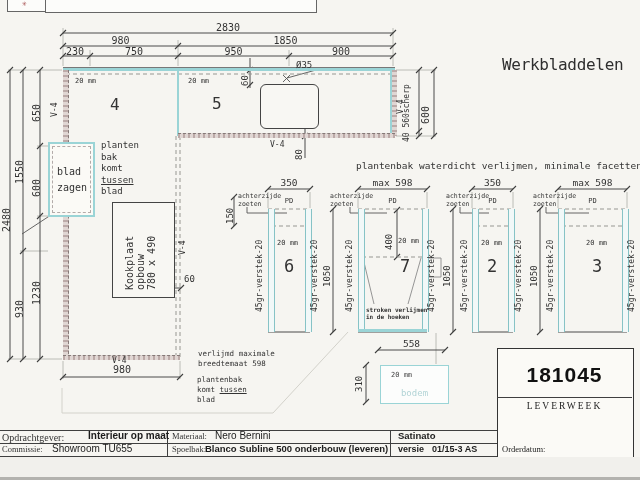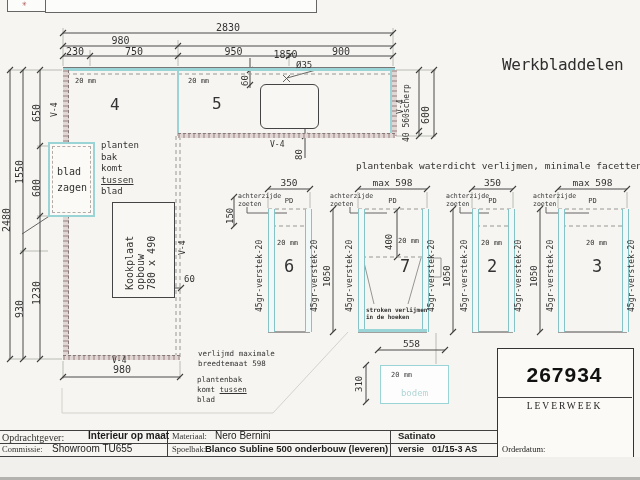--- a/index.html
+++ b/index.html
@@ -85,21 +85,21 @@
   <div class="a cyan" style="left:63px;top:67px;width:332px;height:3px;border-top:1px solid #777"></div>
   <div class="a cyan" style="left:177px;top:70px;width:2px;height:66px"></div>
   <div class="a cyan" style="left:390px;top:70px;width:2px;height:66px"></div>
   <div class="a hatchv" style="left:392px;top:70px;width:5px;height:66px"></div>
   <div class="a hatchv" style="left:63px;top:70px;width:5px;height:289px;border-right:1px dashed #857a78"></div>
   <div class="a hatchh" style="left:178px;top:133px;width:217px;height:4px;border-top:1px dashed #857a78"></div>
   <div class="a hatchh" style="left:63px;top:355px;width:117px;height:4px;border-top:1px dashed #857a78"></div>
 
   <div class="lbl c" style="left:63px;width:330px;top:22px;font-size:10px">2830</div>
   <div class="lbl c" style="left:63px;width:115px;top:35px;font-size:10px">980</div>
-  <div class="lbl c" style="left:178px;width:215px;top:49px;font-size:10px">1850</div>
+  <div class="lbl c" style="left:178px;width:215px;top:35px;font-size:10px">1850</div>
   <div class="lbl c" style="left:60px;width:30px;top:46px;font-size:10px">230</div>
   <div class="lbl c" style="left:90px;width:88px;top:46px;font-size:10px">750</div>
   <div class="lbl c" style="left:178px;width:111px;top:46px;font-size:10px">950</div>
   <div class="lbl c" style="left:289px;width:104px;top:46px;font-size:10px">900</div>
 
   <div class="v" style="left:2px;top:232px;font-size:10px">2480</div>
   <div class="v" style="left:15px;top:184px;font-size:10px">1550</div>
   <div class="v" style="left:15px;top:318px;font-size:10px">930</div>
   <div class="v" style="left:32px;top:122px;font-size:10px">650</div>
   <div class="v" style="left:32px;top:197px;font-size:10px">600</div>
@@ -244,21 +244,21 @@
   <span class="lbl sans" style="left:52px;top:443px;font-size:10px;font-weight:normal;color:#1c1c1c">Showroom TU655</span>
   <span class="lbl serif" style="left:172px;top:432px;font-size:8.5px">Materiaal:</span>
   <span class="lbl sans" style="left:215px;top:430px;font-size:10px;font-weight:normal;color:#1c1c1c">Nero Bernini</span>
   <span class="lbl serif" style="left:172px;top:445px;font-size:8.5px">Spoelbak:</span>
   <span class="lbl sans" style="left:205px;top:444px;font-size:9.5px;font-weight:bold;color:#1c1c1c">Blanco Subline 500 onderbouw (leveren)</span>
   <span class="lbl sans" style="left:398px;top:431px;font-size:9.5px;font-weight:bold;color:#1c1c1c">Satinato</span>
   <span class="lbl sans" style="left:398px;top:445px;font-size:9px;font-weight:bold;color:#1c1c1c">versie</span>
   <span class="lbl sans" style="left:432px;top:445px;font-size:9px;font-weight:bold;color:#1c1c1c">01/15-3 AS</span>
 
   <div class="a" style="left:497px;top:348px;width:135px;height:108px;border:1.5px solid #333;background:#fbfaf6"></div>
-  <span class="lbl sans c" style="left:497px;width:135px;top:363px;font-size:21px;font-weight:bold;letter-spacing:1px;color:#111">267934</span>
+  <span class="lbl sans c" style="left:497px;width:135px;top:363px;font-size:21px;font-weight:bold;letter-spacing:1px;color:#111">181045</span>
   <div class="tline" style="left:497px;top:397px;width:135px;height:1px"></div>
   <span class="lbl serif c" style="left:497px;width:135px;top:401px;font-size:9.5px;letter-spacing:2px;color:#222">LEVERWEEK</span>
   <span class="lbl serif" style="left:502px;top:445px;font-size:8.5px;color:#222">Orderdatum:</span>
 
   <div class="a" style="left:0;top:457px;width:640px;height:23px;background:#f1f0ec"></div>
   <div class="a" style="left:0;top:477px;width:640px;height:3px;background:#b3b2ae"></div>
 
 </div>
 
 </body></html>

